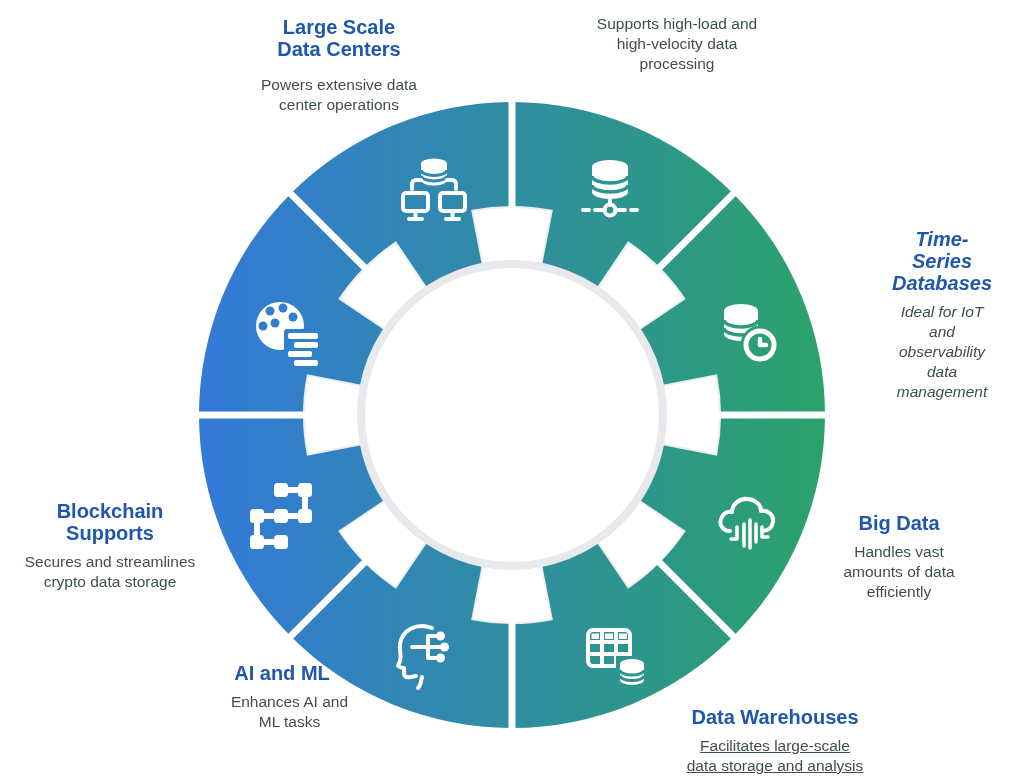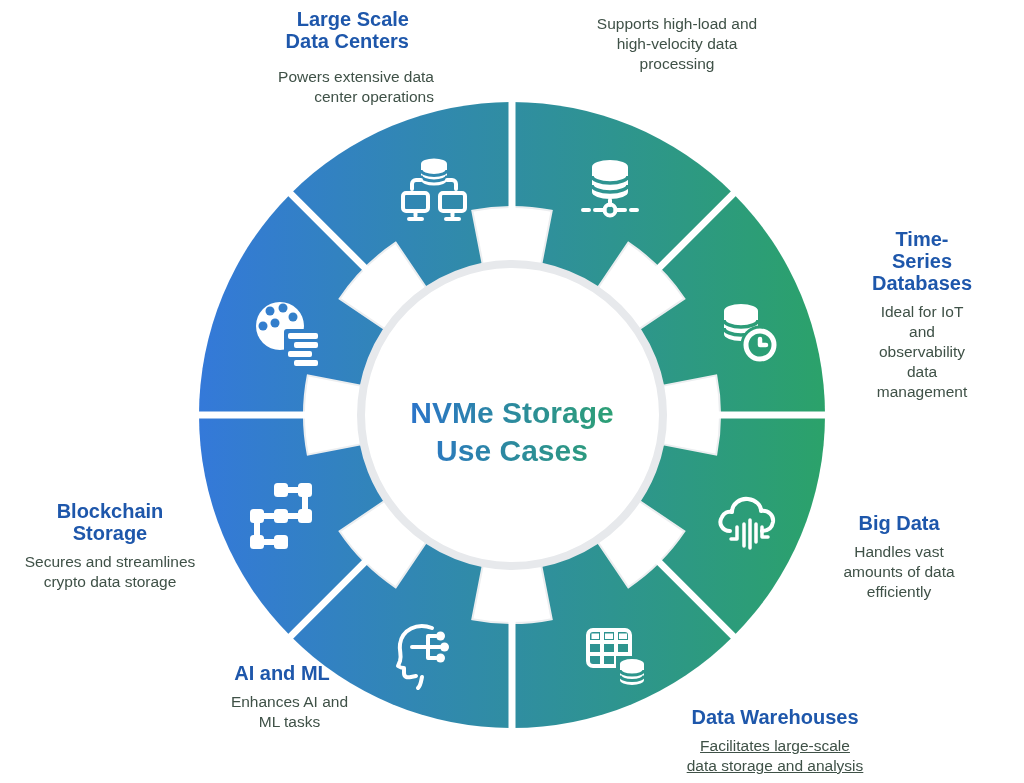--- a/index.html
+++ b/index.html
@@ -4,23 +4,23 @@
 <style>
   html,body{margin:0;padding:0;background:#fff;}
   body{font-family:"Liberation Sans",sans-serif;}
   .stage{position:relative;width:1024px;height:783px;background:#fff;overflow:hidden;}
   .wheel-svg{position:absolute;left:0;top:0;width:1024px;height:783px;}
 
   .label{position:absolute;text-align:center;transform:translateX(-50%);}
   .seg-title{margin:0 auto;font-size:20px;line-height:22px;font-weight:700;color:#1e57ab;}
   .seg-desc{margin:8px auto 0;font-size:15.5px;line-height:20px;color:#3f5147;}
 
-  .lbl-ls{left:339px;top:8px;text-align:right;}   .lbl-ls .seg-title{max-width:140px;} .lbl-ls .seg-desc{max-width:190px;margin-top:15px;}
+  .lbl-ls{left:339px;top:16px;}   .lbl-ls .seg-title{max-width:140px;} .lbl-ls .seg-desc{max-width:190px;margin-top:15px;}
   .lbl-rel{left:677px;top:6px;}  .lbl-rel .seg-title{max-width:135px;}.lbl-rel .seg-desc{max-width:180px;}
-  .lbl-ts{left:922px;top:228px;} .lbl-ts .seg-title{max-width:135px;} .lbl-ts .seg-desc{max-width:150px;}
+  .lbl-ts{left:942px;top:228px;font-style:italic;} .lbl-ts .seg-title{max-width:135px;} .lbl-ts .seg-desc{max-width:150px;}
   .lbl-bd{left:899px;top:512px;} .lbl-bd .seg-title{max-width:160px;} .lbl-bd .seg-desc{max-width:130px;}
   .lbl-wh{left:775px;top:706px;} .lbl-wh .seg-title{max-width:230px;} .lbl-wh .seg-desc{max-width:180px;text-decoration:underline;}
   .lbl-ai{left:282px;top:662px;} .lbl-ai .seg-title{max-width:160px;} .lbl-ai .seg-desc{max-width:125px;margin-left:15px;}
   .lbl-bc{left:110px;top:500px;} .lbl-bc .seg-title{max-width:140px;} .lbl-bc .seg-desc{max-width:195px;}
   .lbl-ge{left:116px;top:224px;} .lbl-ge .seg-title{max-width:170px;} .lbl-ge .seg-desc{max-width:155px;}
 
   .center-title{
     position:absolute;left:512px;top:394px;width:250px;transform:translateX(-50%);
     text-align:center;font-size:30px;line-height:38px;font-weight:700;
     background:linear-gradient(90deg,#2b6fd3,#2da56a);
@@ -155,21 +155,20 @@
         <rect x="40" y="37" width="30" height="6" rx="2"></rect>
         <rect x="46" y="46" width="24" height="6" rx="2"></rect>
         <rect x="40" y="55" width="24" height="6" rx="2"></rect>
         <rect x="46" y="64" width="24" height="6" rx="2"></rect>
       </g>
     </g>
 
     <circle cx="512" cy="415" r="151" fill="#fff" stroke="#e7e9ec" stroke-width="8"></circle>
   </svg>
 
-  <div class="center-title">NVMe Storage Use Cases</div>
 
   <div class="label lbl-ls">
     <h2 class="seg-title">Large Scale Data Centers</h2>
     <p class="seg-desc">Powers extensive data center operations</p>
   </div>
 
   <div class="label lbl-rel">
     <p class="seg-desc">Supports high-load and high-velocity data processing</p>
   </div>
 
@@ -187,18 +186,18 @@
     <h2 class="seg-title">Data Warehouses</h2>
     <p class="seg-desc">Facilitates large-scale data storage and analysis</p>
   </div>
 
   <div class="label lbl-ai">
     <h2 class="seg-title">AI and ML</h2>
     <p class="seg-desc">Enhances AI and ML tasks</p>
   </div>
 
   <div class="label lbl-bc">
-    <h2 class="seg-title">Blockchain Storage</h2>
+    <h2 class="seg-title">Blockchain Supports</h2>
     <p class="seg-desc">Secures and streamlines crypto data storage</p>
   </div>
 
 
 </div>
 
 </body></html>

